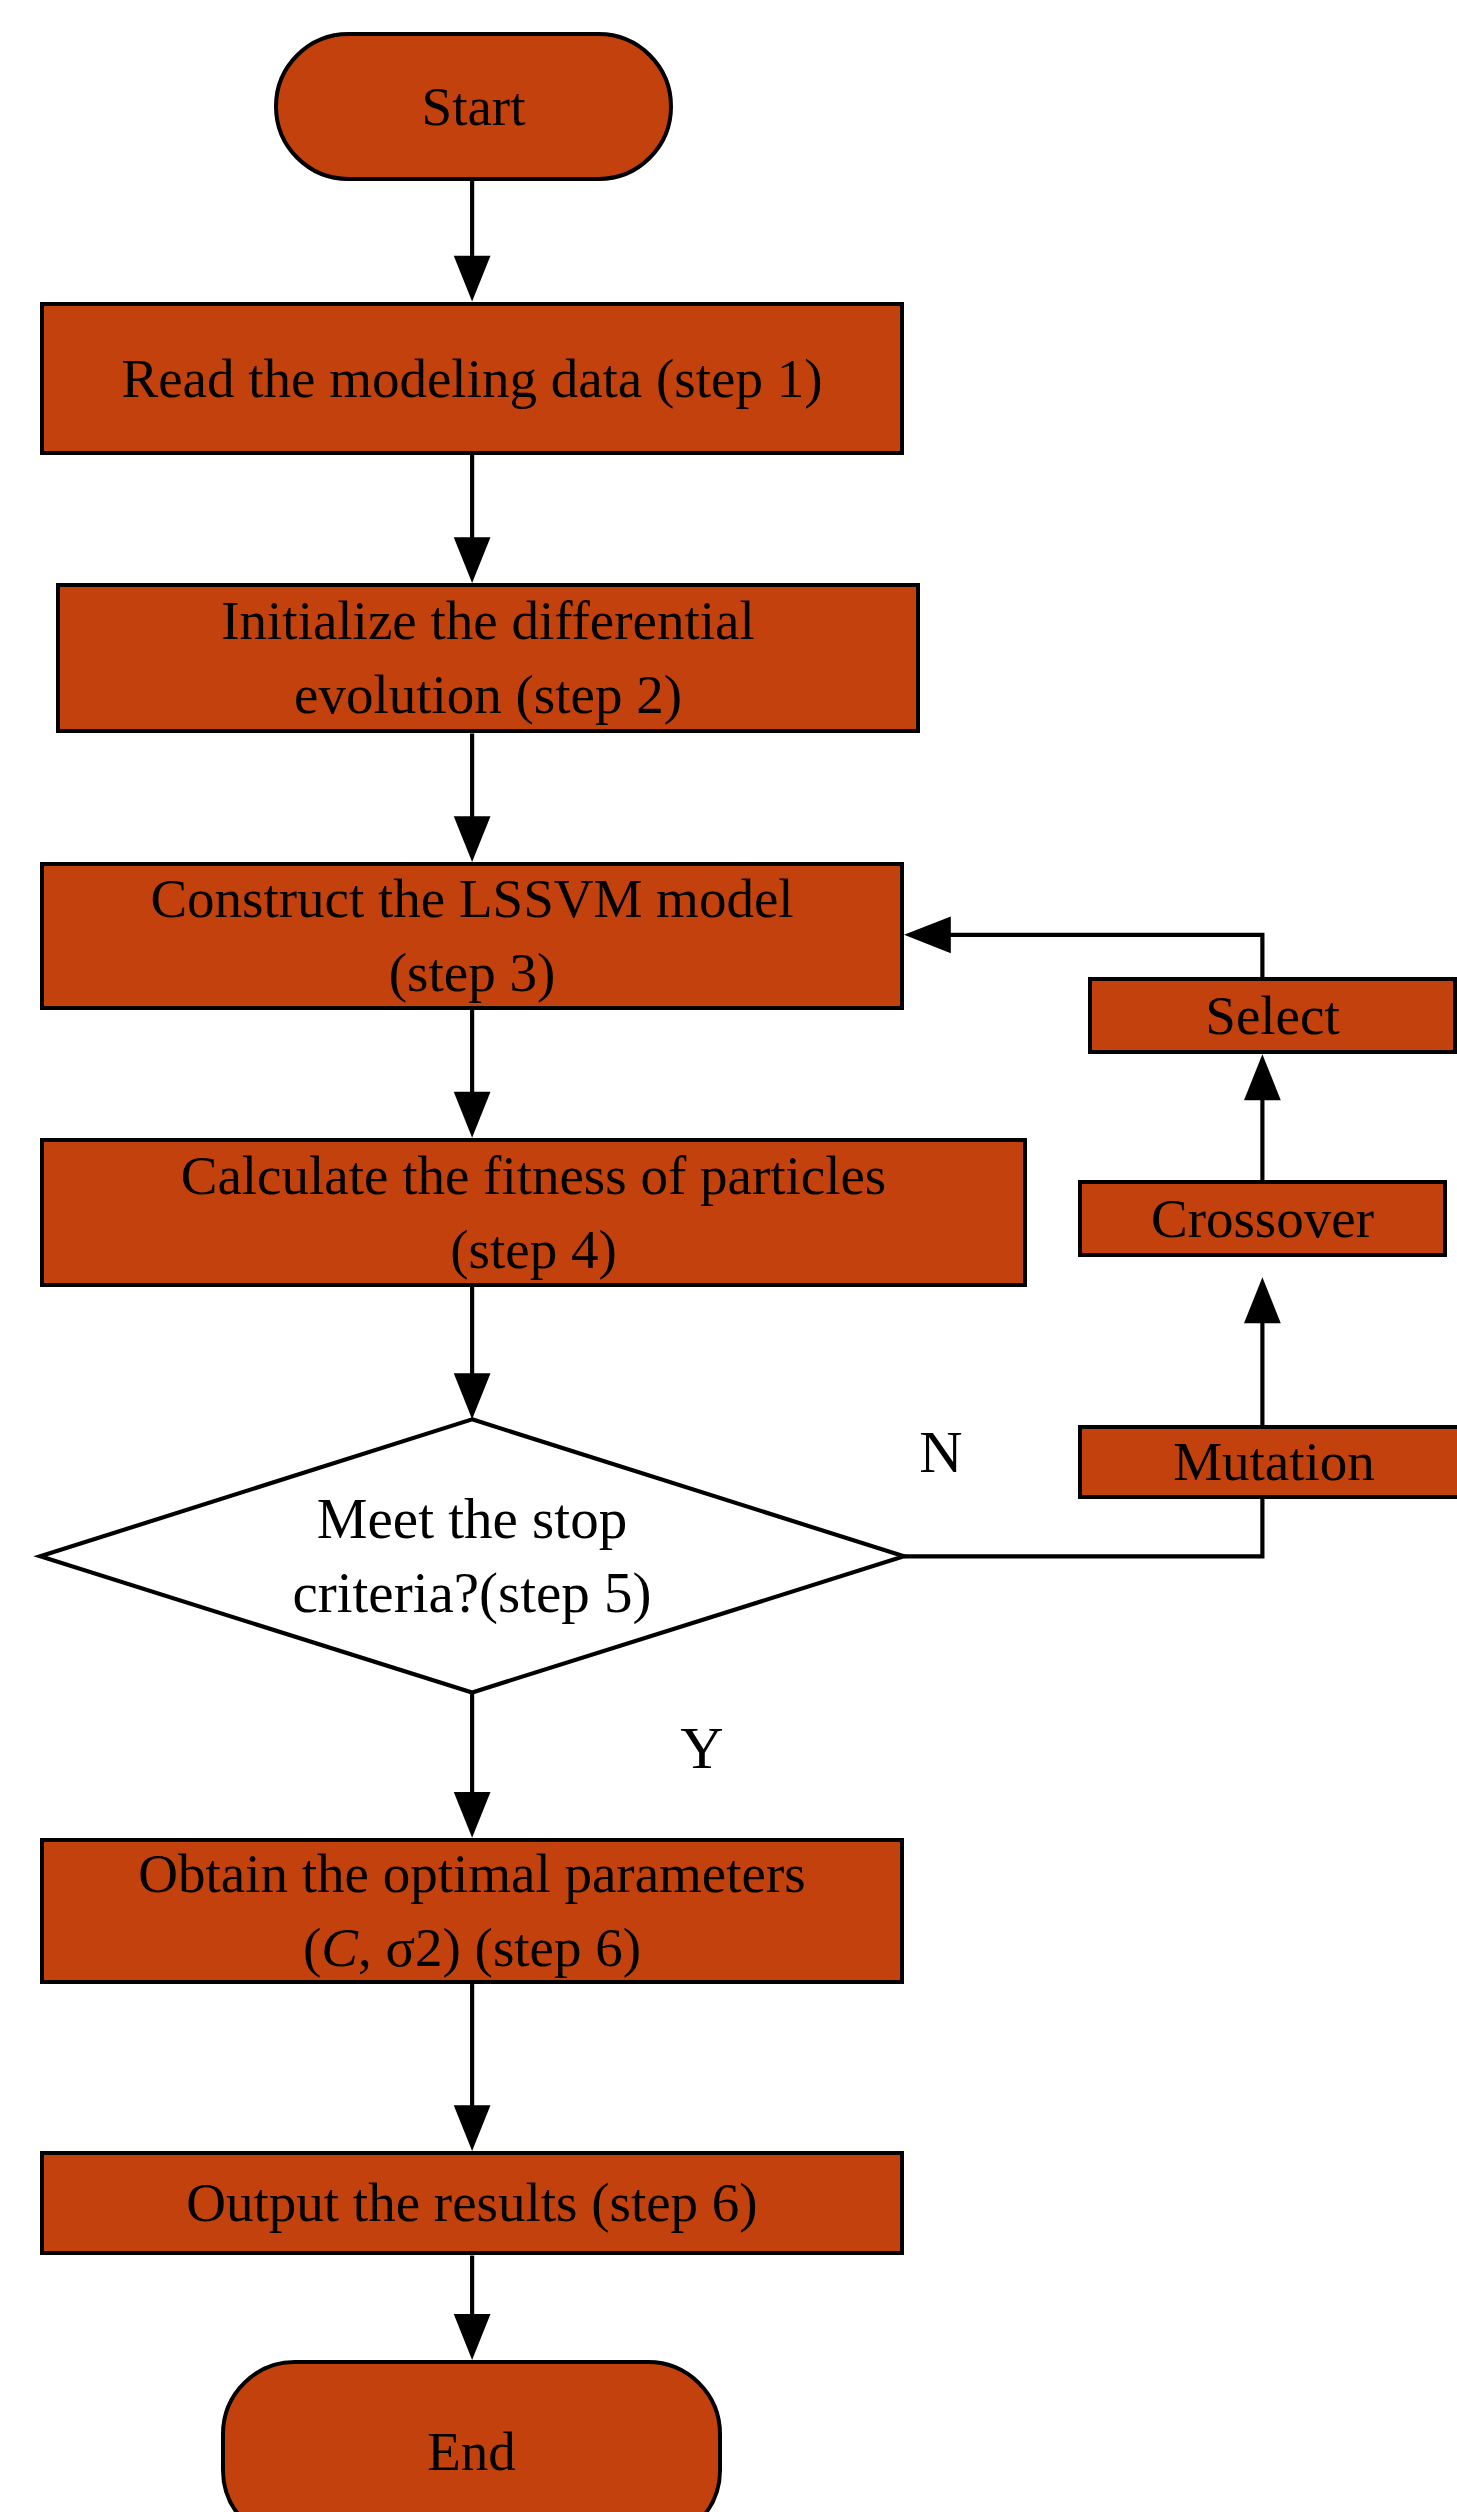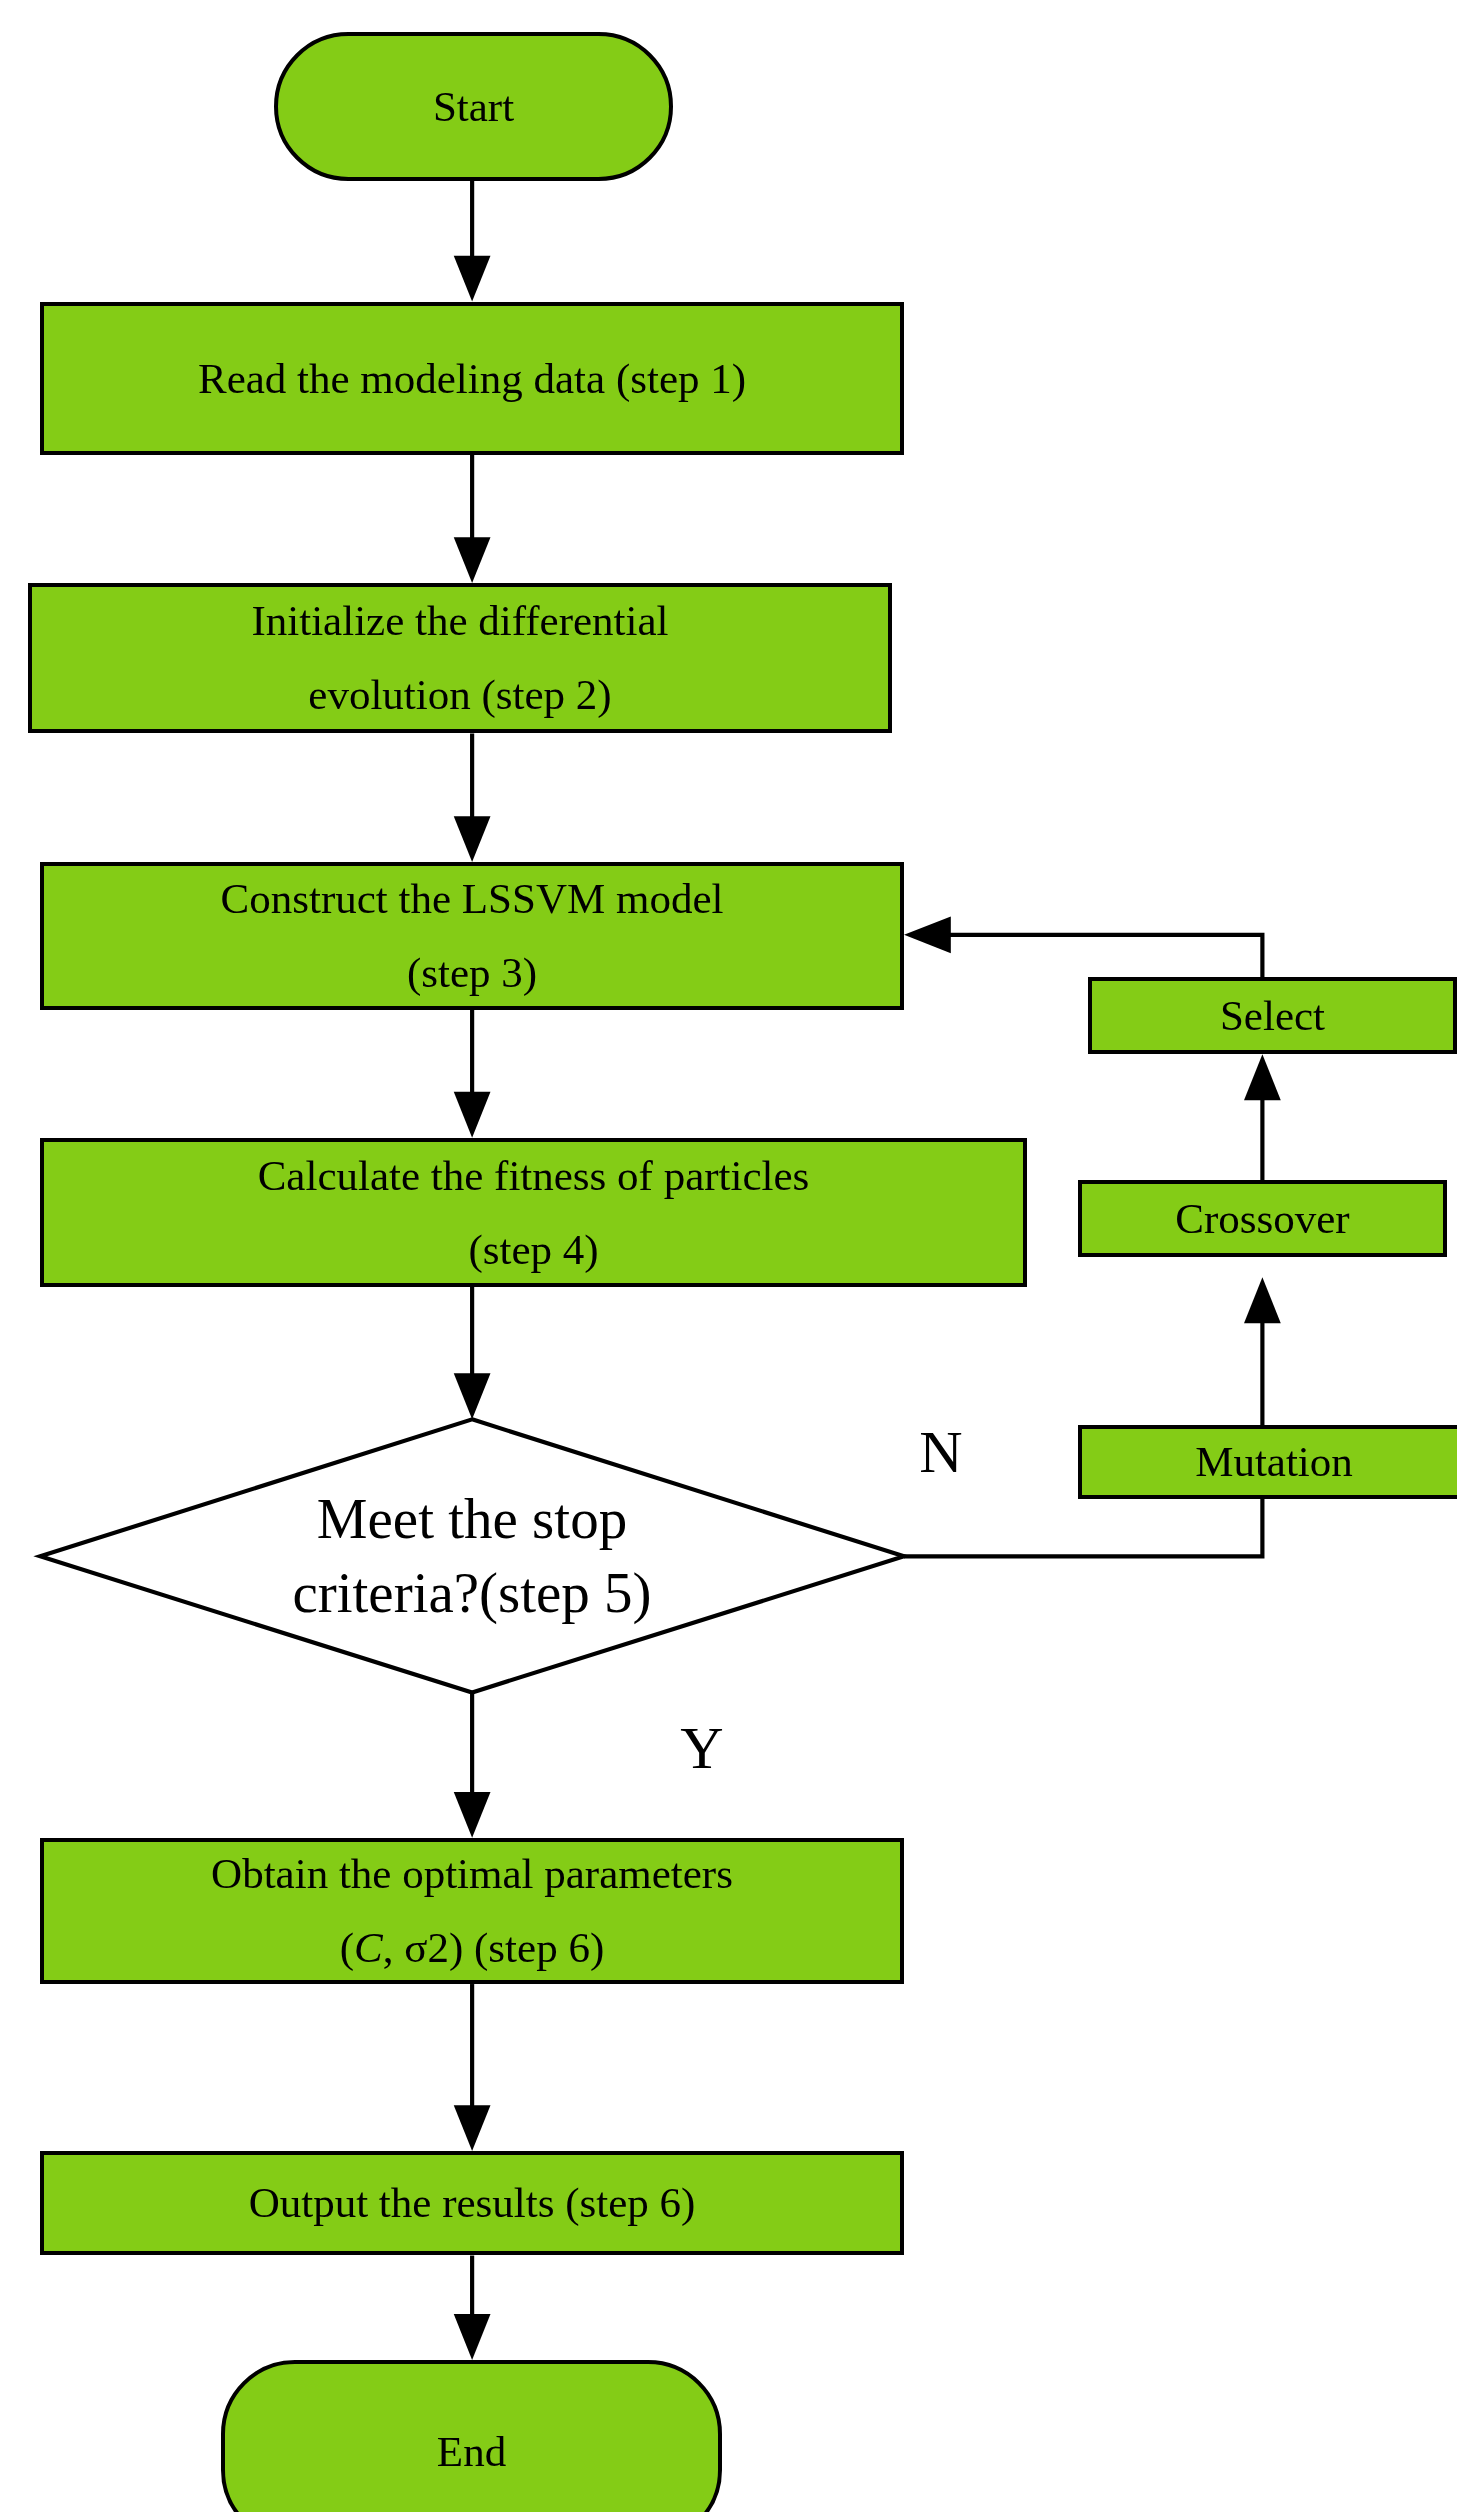--- a/index.html
+++ b/index.html
@@ -11,26 +11,26 @@
     color:#000000;
     overflow:hidden;
   }
   .wires{position:absolute;left:0;top:0;z-index:1;}
   .wires line,.wires polyline{stroke:#000000;stroke-width:5;fill:none;}
   .wires .head{fill:#000000;stroke:none;}
   .wires .diamond{fill:#ffffff;stroke:#000000;stroke-width:5;}
   .node{
     position:absolute;z-index:2;
     box-sizing:border-box;
-    background:#84cc16;
+    background:#c2410c;
     border:4.2px solid #000000;
     display:flex;flex-direction:column;
     align-items:center;justify-content:center;
     text-align:center;
-    font-size:43px;line-height:74px;
+    font-size:55px;line-height:74px;
     white-space:nowrap;
   }
   .terminator{border-radius:79px;}
   .floating{
     position:absolute;z-index:2;
     display:flex;flex-direction:column;
     align-items:center;justify-content:center;
     text-align:center;
     font-size:57px;line-height:74px;
     white-space:nowrap;
@@ -109,21 +109,21 @@
   </svg>
 
   <div class="node terminator" style="left:274px;top:32px;width:399px;height:149px;">
     <span>Start</span>
   </div>
 
   <div class="node" style="left:40px;top:302px;width:864px;height:153px;justify-content:center;">
     <span>Read the modeling data (step 1)</span>
   </div>
 
-  <div class="node" style="left:28px;top:583px;width:864px;height:150px;">
+  <div class="node" style="left:56px;top:583px;width:864px;height:150px;">
     <span>Initialize the differential</span>
     <span>evolution (step 2)</span>
   </div>
 
   <div class="node" style="left:40px;top:862px;width:864px;height:148px;">
     <span>Construct the LSSVM model</span>
     <span>(step 3)</span>
   </div>
 
   <div class="node" style="left:40px;top:1138px;width:987px;height:149px;">

